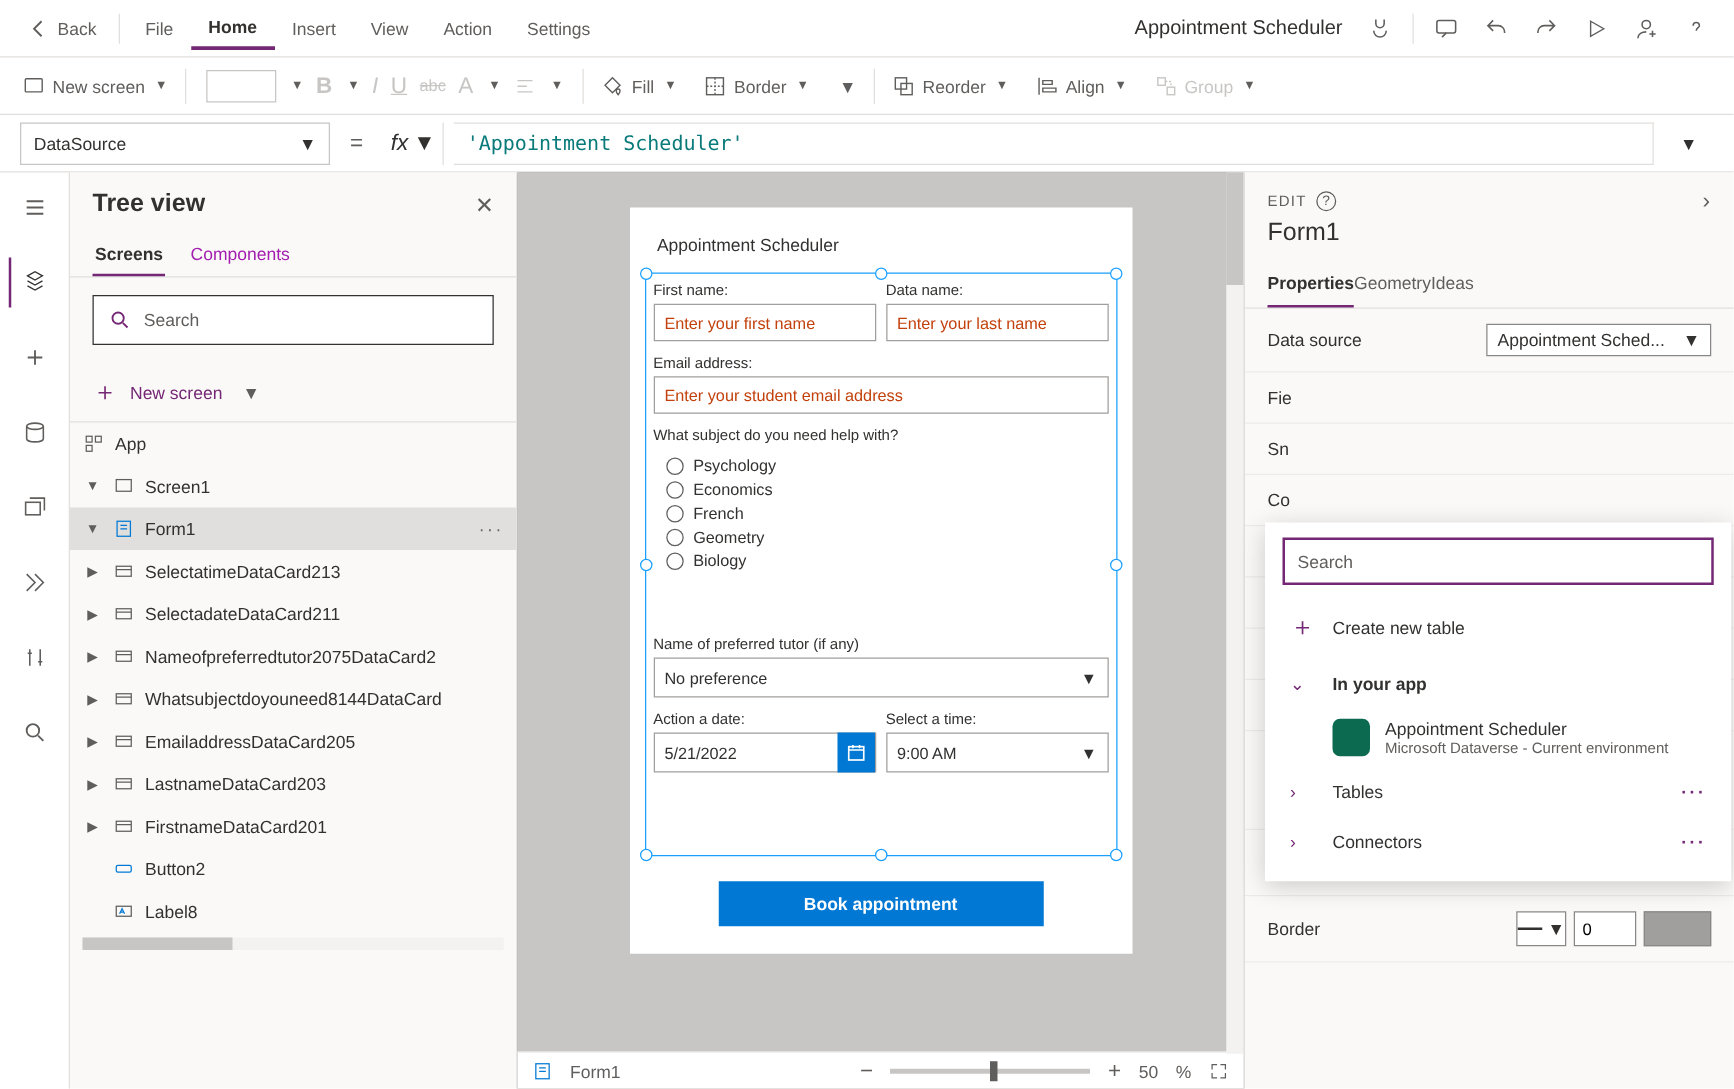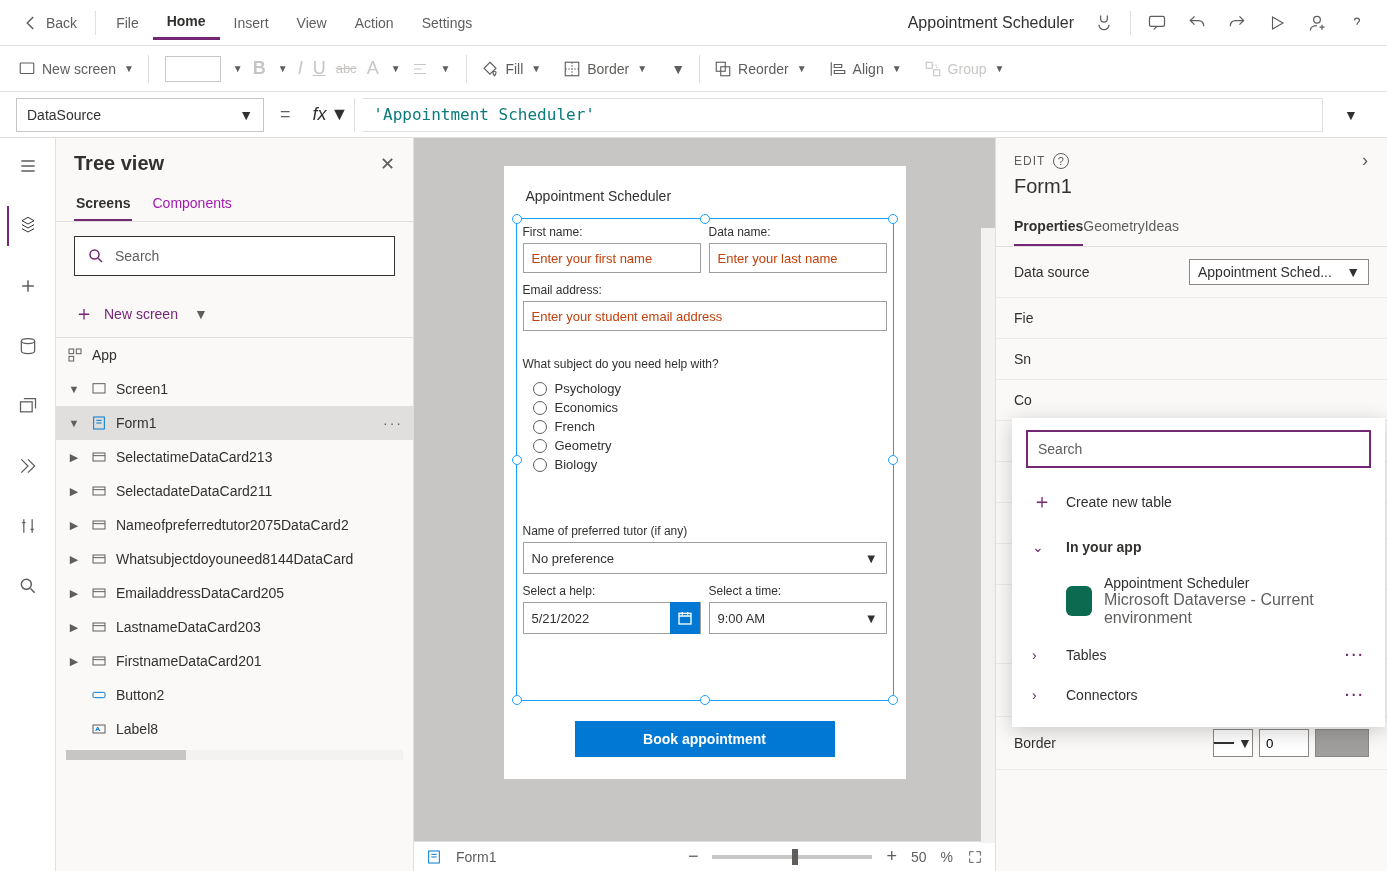--- a/index.html
+++ b/index.html
@@ -111,21 +111,21 @@
 .ds-popup { position:absolute; top:58px; left:16px; right:2px; background:#fff; box-shadow:0 4px 20px rgba(0,0,0,0.2); padding:12px 14px; z-index:10;}
 .ds-popup .search { height:38px; border:2px solid #742774; display:flex; align-items:center; padding:0 10px; margin-bottom:8px;}
 .ds-popup .row { display:flex; align-items:center; gap:14px; padding:12px 6px;}
 .ds-popup .row .chev { color:#742774; font-size:14px; width:20px;}
 .ds-popup .row .plus { color:#742774; font-size:20px; font-weight:300; width:20px; text-align:center;}
 .ds-popup .row .txt { flex:1;}
 .ds-popup .row .more { color:#742774; letter-spacing:2px; font-weight:bold;}
 .ds-popup .dsitem { display:flex; gap:12px; padding:8px 6px 8px 40px; align-items:center;}
 .ds-popup .dsitem .icon { width:30px; height:30px; background:#0b6a4f; border-radius:6px;}
 .ds-popup .dsitem .meta .t{ font-size:14px;}
-.ds-popup .dsitem .meta .s{ font-size:16px; color:#605e5c;}
+.ds-popup .dsitem .meta .s{ font-size:12px; color:#605e5c;}
 
 svg { display:block; }
 </style>
 </head>
 <body>
 
 <div class="topbar">
   <div class="back">
     <svg width="18" height="18" viewBox="0 0 24 24" fill="none" stroke="#605e5c" stroke-width="2">
         <path d="M15 4l-8 8 8 8"></path>
@@ -479,21 +479,21 @@
           <div class="frow">
             <div class="fcol">
               <span class="flabel">First name:</span>
               <div class="finput placeholder">Enter your first name</div>
             </div>
             <div class="fcol">
               <span class="flabel">Data name:</span>
               <div class="finput placeholder">Enter your last name</div>
             </div>
           </div>
-          <div class="fcol" style="margin-bottom:26px;">
+          <div class="fcol" style="margin-bottom:10px;">
             <span class="flabel">Email address:</span>
             <div class="finput placeholder">Enter your student email address</div>
           </div>
           <div class="fcol" style="margin-bottom:50px;">
             <span class="flabel">What subject do you need help with?</span>
             <div style="padding:4px 0 0 10px;text-align:right;">
               <div class="radio-row">
                   <div class="radio-circle"></div>
                   <span>Psychology</span>
                 </div>
@@ -517,21 +517,21 @@
           </div>
           <div class="fcol" style="margin-bottom:10px;">
             <span class="flabel">Name of preferred tutor (if any)</span>
             <div class="dropdown">
                 <span>No preference</span>
                 <span>▼</span>
               </div>
           </div>
           <div class="frow" style="margin-bottom:60px;">
             <div class="fcol">
-              <span class="flabel">Select a help:</span>
+              <span class="flabel">Action a date:</span>
               <div class="datebox">
                   <span class="txt">5/21/2022</span>
                   <div class="cal">
                     <svg width="16" height="16" viewBox="0 0 24 24" fill="none" stroke="#fff" stroke-width="2">
                       <rect x="3" y="5" width="18" height="16"></rect>
                       <path d="M3 9h18M8 3v4M16 3v4"></path>
                     </svg>
                   </div>
                 </div>
             </div>

